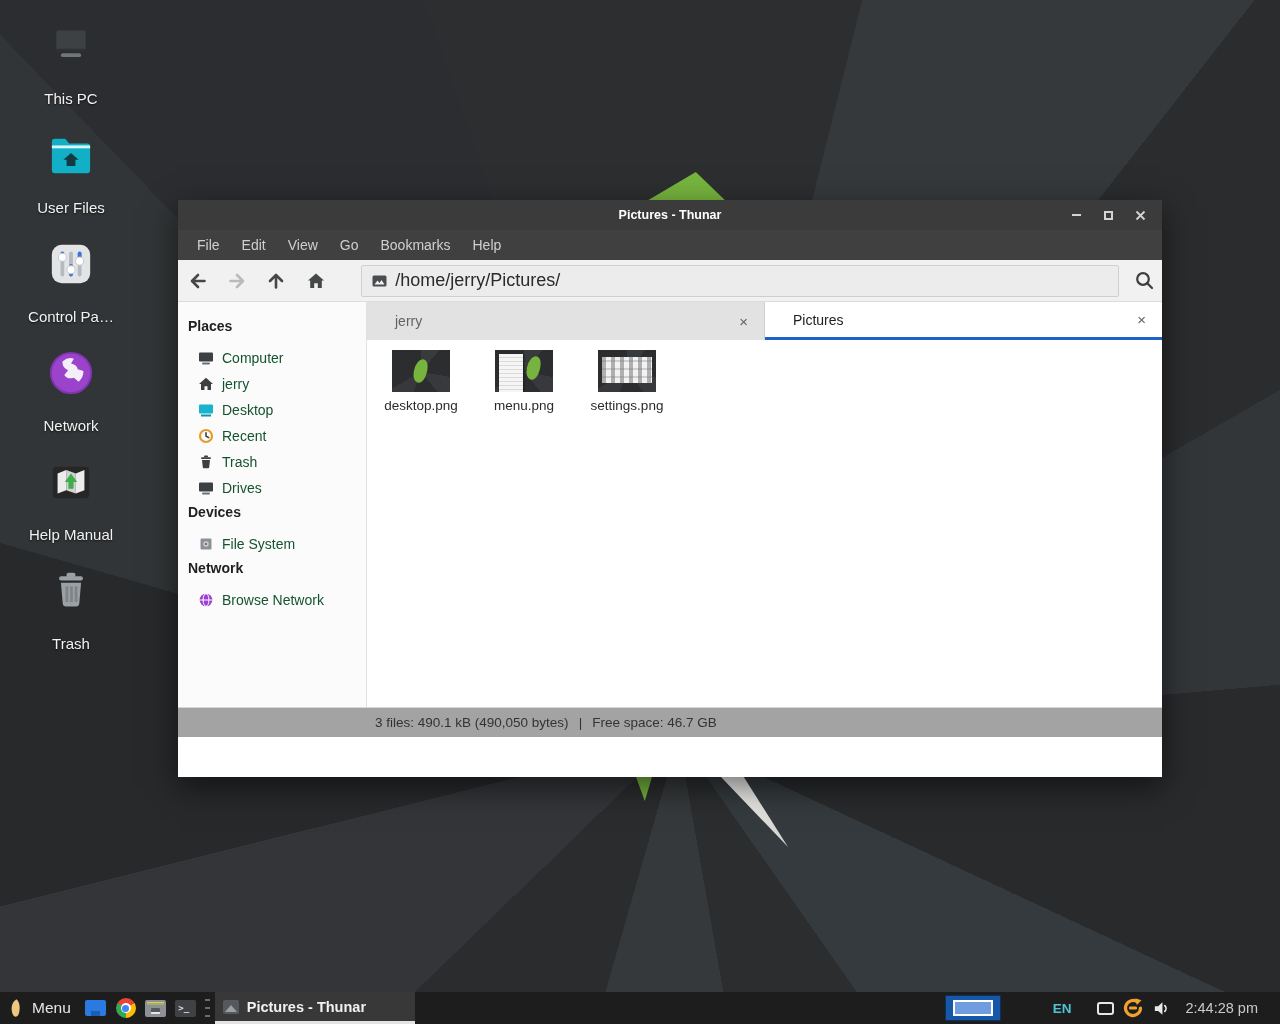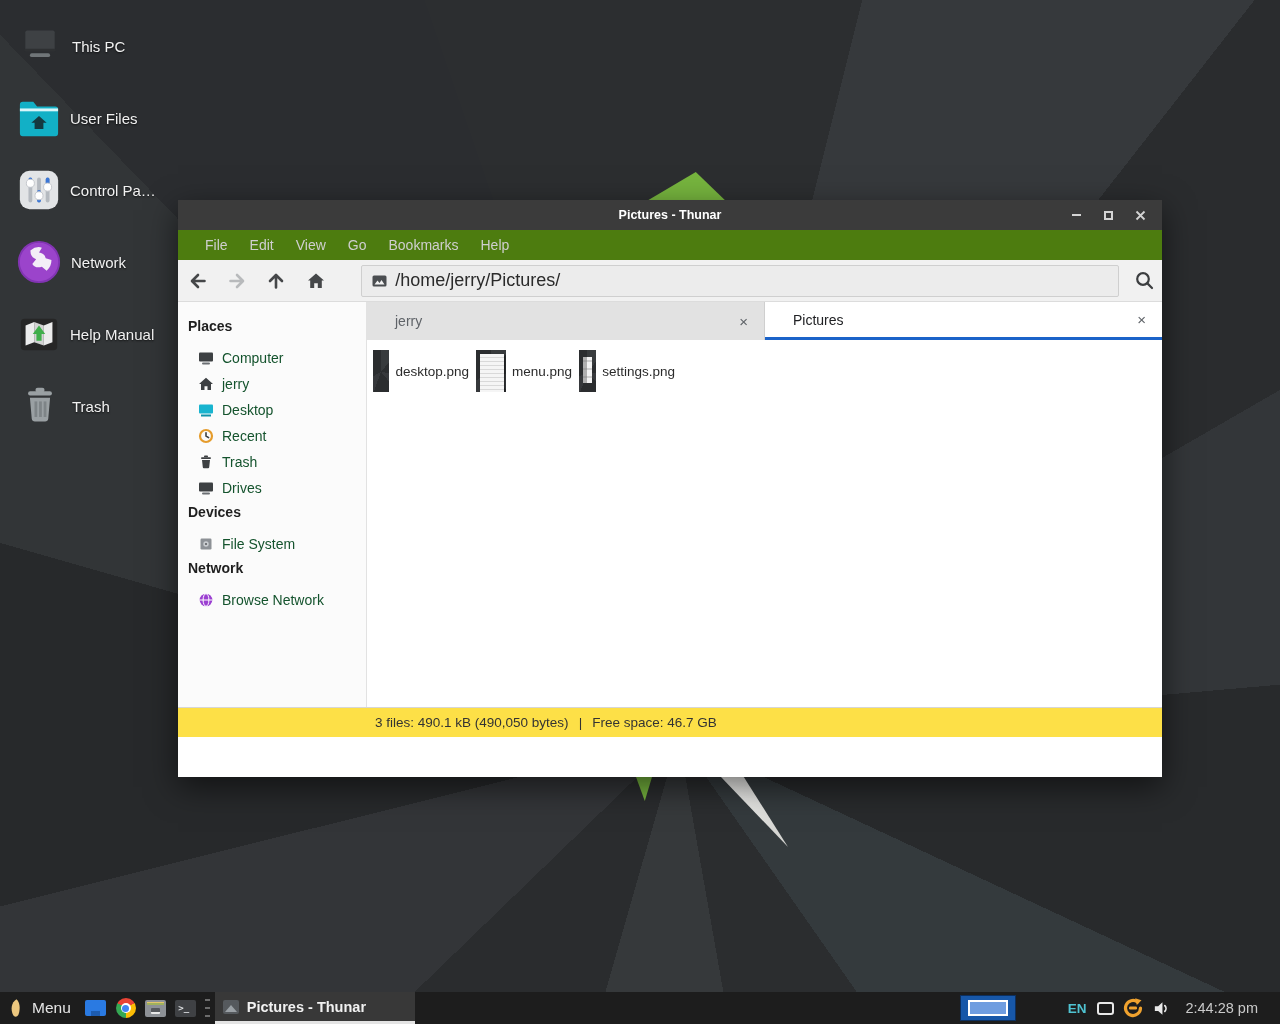--- a/index.html
+++ b/index.html
@@ -16,35 +16,35 @@
   }
   .wp-green-tri { position:absolute; left:640px; top:172px; width:90px; height:33px;
     background:#76b43e; clip-path:polygon(62% 0, 0 100%, 100% 100%); }
   .wp-green-sliver { position:absolute; left:636px; top:777px; width:16px; height:24px;
     background:#76b43e; clip-path:polygon(0 0, 100% 0, 55% 100%); }
   .wp-white-blade { position:absolute; left:721px; top:777px; width:67px; height:70px;
     background:linear-gradient(135deg,#f4f4f2,#cfcfcc); clip-path:polygon(0 0, 34% 0, 100% 100%); }
 
   
   .desk-icons { position:absolute; left:16px; top:22px; width:110px; display:flex; flex-direction:column; gap:24px; }
-  .desk-icon { display:flex; align-items:center; gap:8px; cursor:default; }
+  .desk-icon { display:flex; flex-direction:column; align-items:center; gap:20px; cursor:default; }
   .desk-icon .glyph { width:48px; height:48px; display:flex; align-items:center; justify-content:center; }
   .desk-icon .cap { color:#f2f2f2; font-size:15px; text-shadow:0 1px 2px rgba(0,0,0,.7); white-space:nowrap; }
 
   
   .window { position:absolute; left:178px; top:200px; width:984px; height:577px;
     box-shadow:0 10px 30px rgba(0,0,0,.55); background:#fff; }
   .titlebar { height:30px; background:#3b3b3b; display:flex; align-items:center; position:relative; }
   .title { position:absolute; left:0; right:0; text-align:center; color:#fff; font-size:12.5px; font-weight:bold; }
   .win-controls { position:absolute; right:10px; top:0; height:30px; display:flex; align-items:center; gap:8px; }
   .win-btn { width:24px; height:24px; display:flex; align-items:center; justify-content:center; cursor:pointer; }
   .i-min { width:9px; height:2px; background:#d4d4d4; }
   .i-max { width:9px; height:9px; border:2px solid #d4d4d4; }
 
-  .menubar { height:30px; background:#4d7c0f; display:flex; align-items:center; padding-left:16px; }
+  .menubar { height:30px; background:#404040; display:flex; align-items:center; padding-left:8px; }
   .menu-item { color:#cfcfcf; font-size:14px; padding:0 11px; height:100%; display:flex; align-items:center; cursor:pointer; }
 
   .toolbar { height:42px; background:#f1f1f1; display:flex; align-items:center; border-bottom:1px solid #dcdcdc; }
   .nav-btn { width:40px; height:34px; display:flex; align-items:center; justify-content:center; cursor:pointer; }
   .pathbar { margin-left:26px; width:770px; height:32px; background:#ececec; border:1px solid #cfcfcf;
     border-radius:2px; display:flex; align-items:center; gap:8px; padding:0 10px; }
   .pathbar .ptext { font-size:18px; color:#2b2b2b; }
   .search-btn { margin-left:8px; width:36px; height:34px; display:flex; align-items:center; justify-content:center; cursor:pointer; }
 
   .win-body { position:relative; height:405px; }
@@ -58,37 +58,37 @@
   .tabbar { height:38px; display:flex; }
   .tab { flex:1; display:flex; align-items:center; position:relative; cursor:pointer; }
   .tab .tlabel { font-size:14px; margin-left:28px; }
   .tab .tclose { position:absolute; right:16px; font-size:15px; color:#5f6368; cursor:pointer; line-height:1; }
   .tab.inactive { background:#e2e2e2; border-right:1px solid #cfcfcf; }
   .tab.inactive .tlabel { color:#5f6368; }
   .tab.active { background:#fff; border-bottom:3px solid #1b63c9; }
   .tab.active .tlabel { color:#202124; }
 
   .files { display:flex; gap:7px; padding:10px 0 0 6px; }
-  .file-item { width:96px; display:flex; flex-direction:row; align-items:center; gap:6px; cursor:pointer; }
+  .file-item { width:96px; display:flex; flex-direction:column; align-items:center; gap:6px; cursor:pointer; }
   .thumb { width:58px; height:42px; position:relative; overflow:hidden;
     background: conic-gradient(from -40deg at 50% 52%, #2b2d2f 0 40deg, #383b3d 40deg 80deg,
       #2b2d2f 80deg 140deg, #37393c 140deg 180deg, #2b2d2f 180deg 240deg, #36383b 240deg 280deg, #2b2d2f 280deg 360deg); }
   .leaf { position:absolute; width:13px; height:24px; background:#76b43e;
     border-radius:60% 45% 55% 50%; transform:rotate(12deg); }
   .thumb-desktop .leaf { left:22px; top:9px; }
   .thumb-menu .panel { position:absolute; left:4px; top:4px; width:24px; height:38px; background:#f5f5f5;
     background-image:repeating-linear-gradient(#f5f5f5 0 3px, #d9d9d9 3px 4px); box-shadow:1px 1px 2px rgba(0,0,0,.4); }
   .thumb-menu .leaf { left:32px; top:6px; }
   .thumb-settings .pane { position:absolute; left:4px; top:7px; right:4px; bottom:9px; background:#f2f2f2;
     background-image:
       repeating-linear-gradient(90deg, rgba(120,120,120,.55) 0 4px, transparent 4px 9px),
       repeating-linear-gradient(#f2f2f2 0 3px, #cfcfcf 3px 5px, #f2f2f2 5px 8px); }
   .file-name { font-size:13.5px; color:#2b2b2b; }
 
-  .statusbar { height:30px; background:#fde047; border-top:1px solid #d6d6d6;
+  .statusbar { height:30px; background:#a3a3a3; border-top:1px solid #d6d6d6;
     display:flex; align-items:center; gap:10px; padding-left:197px; font-size:13.5px; color:#333; }
 
   
   .taskbar { position:absolute; left:0; bottom:0; width:1280px; height:32px; background:#1d1d1d;
     display:flex; align-items:center; }
   .menu-btn { display:flex; align-items:center; gap:9px; padding:0 10px 0 8px; height:100%; cursor:pointer; }
   .menu-btn .mlabel { color:#e5e5e5; font-size:15.5px; }
   .tb-launcher { width:30px; height:100%; display:flex; align-items:center; justify-content:center; cursor:pointer; }
   .files-ico { width:21px; height:16px; background:#2a7ae2; border-radius:2px; position:relative; }
   .files-ico::after { content:""; position:absolute; left:6px; bottom:0; width:9px; height:5px; background:#1d5cb0; }
@@ -109,21 +109,21 @@
   .task-btn { height:100%; width:200px; background:#383838; border-bottom:3px solid #e4e4e4;
     display:flex; align-items:center; gap:8px; padding:0 8px; cursor:pointer; }
   .task-btn .ticon { width:16px; height:14px; background:#55595d; border-radius:2px; position:relative; overflow:hidden; }
   .task-btn .ticon::after { content:""; position:absolute; left:2px; bottom:2px; border-left:6px solid transparent;
     border-right:6px solid transparent; border-bottom:7px solid #9aa0a5; }
   .task-btn .tbl { color:#f1f1f1; font-size:14.5px; font-weight:bold; white-space:nowrap; }
   .tray { margin-left:auto; display:flex; align-items:center; height:100%; }
   .pager { width:56px; height:26px; background:#1757a8; border:1px solid #0c2f5e; display:flex; align-items:center; justify-content:center; cursor:pointer; }
   .pager-inner { width:40px; height:16px; background:#6f9de0; border:2px solid #fff; }
   .tray-gap { width:52px; }
-  .kbd-layout { color:#4fc3d1; font-size:13.5px; font-weight:bold; margin-right:11px; cursor:pointer; }
+  .kbd-layout { color:#4fc3d1; font-size:13.5px; font-weight:bold; margin-right:26px; cursor:pointer; }
   .disp-ico { width:17px; height:13px; border:2px solid #e8e8e8; border-radius:3px; margin-right:8px; cursor:pointer; }
   .tray-ico { display:flex; align-items:center; justify-content:center; margin-right:8px; cursor:pointer; }
   .clock { color:#c9c9c9; font-size:14.5px; margin:0 22px 0 6px; white-space:nowrap; }
 </style>
 </head>
 <body>
 
 <div class="wallpaper"></div>
 <div class="wp-green-tri"></div>
 <div class="wp-green-sliver"></div>

